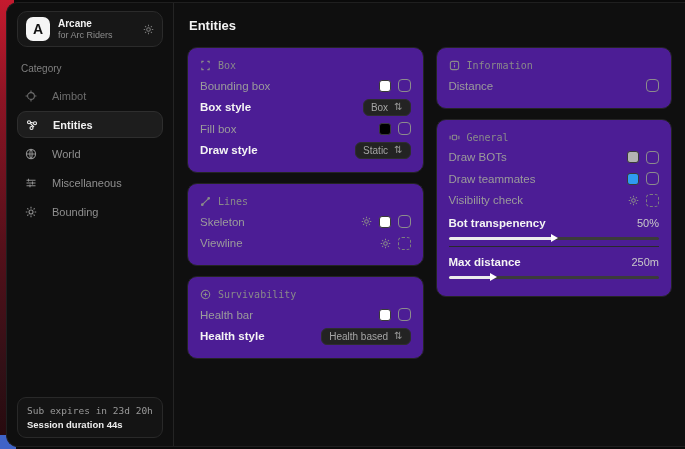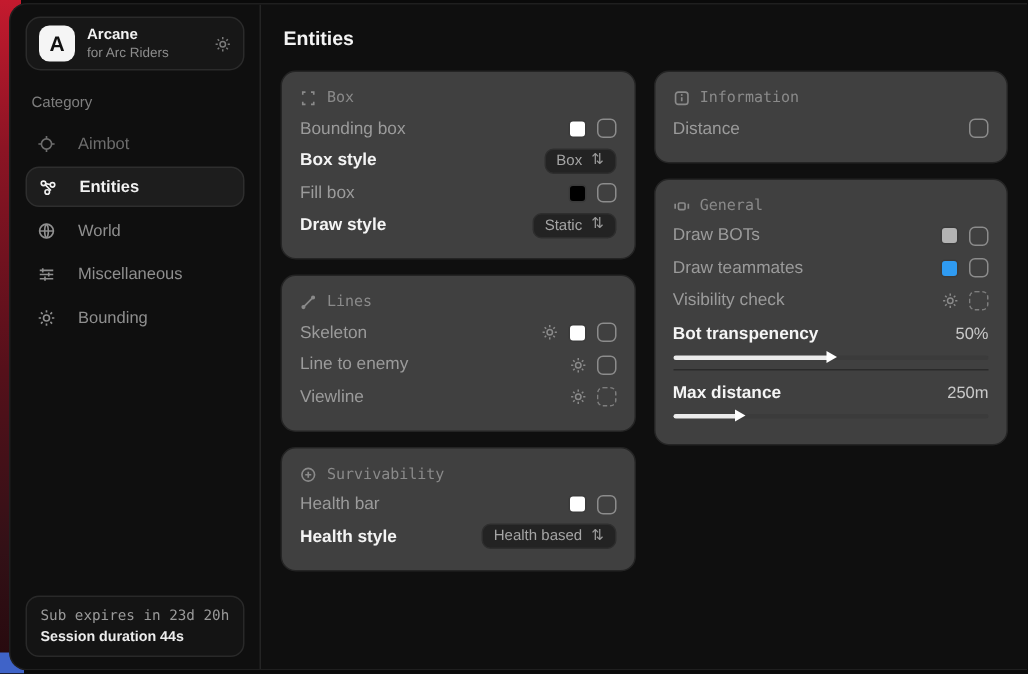--- a/index.html
+++ b/index.html
@@ -38,21 +38,21 @@
     border:1px solid #292929; border-radius:9px; background:#141414; padding:7px 9px; }
   .foot-line1 { font-family:"DejaVu Sans Mono", monospace; color:#9a9a9a; font-size:9.5px; margin-bottom:3px; }
   .foot-line2 { color:#ededed; font-size:9.5px; font-weight:bold; }
 
   
   .main { flex:1; padding:13px 13px 0; }
   .page-title { color:#f4f4f4; font-size:13px; font-weight:bold; margin:2px 0 14px 2px; }
   .cols { display:flex; gap:12px; }
   .col { flex:1; display:flex; flex-direction:column; gap:10px; }
 
-  .card { background:#404040; border:1px solid #242424; border-radius:10px; padding:10px 12px 11px; }
+  .card { background:#4c1d95; border:1px solid #242424; border-radius:10px; padding:10px 12px 11px; }
   .sec-head { display:flex; align-items:center; gap:7px; color:#8a8a8a;
     font-family:"DejaVu Sans Mono", monospace; font-size:10px; margin:2px 0 4px; }
 
   .row { display:flex; align-items:center; justify-content:space-between; height:21.5px; }
   .lbl { font-size:11.5px; color:#9b9b9b; }
   .lbl.on { color:#f4f4f4; font-weight:bold; }
   .ctrls { display:flex; align-items:center; gap:7px; }
 
   .cb { width:13px; height:13px; border:1.5px solid #8c8c8c; border-radius:4px; background:transparent; cursor:pointer; }
   .cb.dashed { border-style:dashed; border-color:#7e7e7e; }
@@ -206,32 +206,20 @@
                 <svg width="11" height="11" viewBox="0 0 12 12" fill="none" stroke="currentColor" stroke-width="1.1">
                   <circle cx="6" cy="6" r="2"></circle>
                     <path d="M6 0.8v1.6M6 9.6v1.6M0.8 6h1.6M9.6 6h1.6M2.3 2.3l1.1 1.1M8.6 8.6l1.1 1.1M9.7 2.3L8.6 3.4M3.4 8.6L2.3 9.7"></path>
                 </svg>
               </span>
               <span class="swatch" style="background: rgb(255, 255, 255);"></span>
               <span class="cb"></span>
             </span>
           </div>
           <div class="row">
-            <span class="lbl">Line to enemy</span>
-            <span class="ctrls">
-              <span class="mini-gear">
-                <svg width="11" height="11" viewBox="0 0 12 12" fill="none" stroke="currentColor" stroke-width="1.1">
-                  <circle cx="6" cy="6" r="2"></circle>
-                    <path d="M6 0.8v1.6M6 9.6v1.6M0.8 6h1.6M9.6 6h1.6M2.3 2.3l1.1 1.1M8.6 8.6l1.1 1.1M9.7 2.3L8.6 3.4M3.4 8.6L2.3 9.7"></path>
-                </svg>
-              </span>
-              <span class="cb"></span>
-            </span>
-          </div>
-          <div class="row">
             <span class="lbl">Viewline</span>
             <span class="ctrls">
               <span class="mini-gear">
                 <svg width="11" height="11" viewBox="0 0 12 12" fill="none" stroke="currentColor" stroke-width="1.1">
                   <circle cx="6" cy="6" r="2"></circle>
                     <path d="M6 0.8v1.6M6 9.6v1.6M0.8 6h1.6M9.6 6h1.6M2.3 2.3l1.1 1.1M8.6 8.6l1.1 1.1M9.7 2.3L8.6 3.4M3.4 8.6L2.3 9.7"></path>
                 </svg>
               </span>
               <span class="cb dashed"></span>
             </span>

